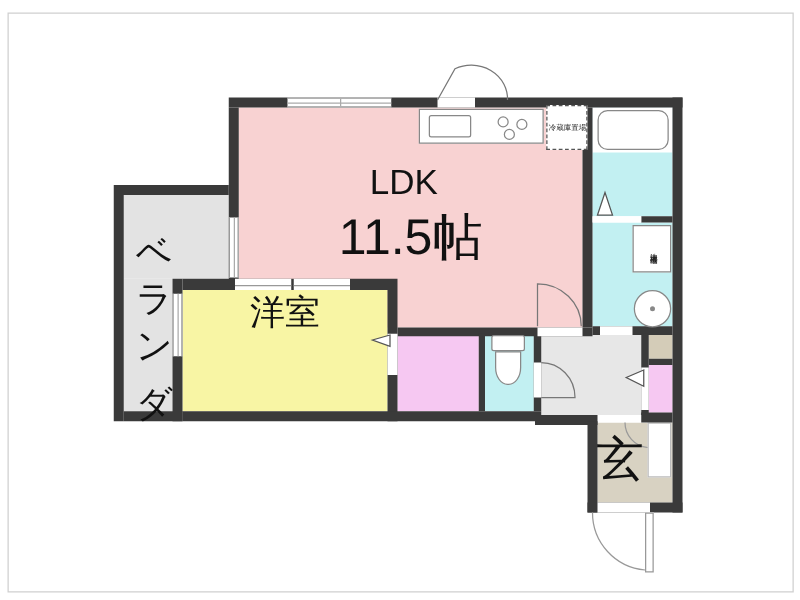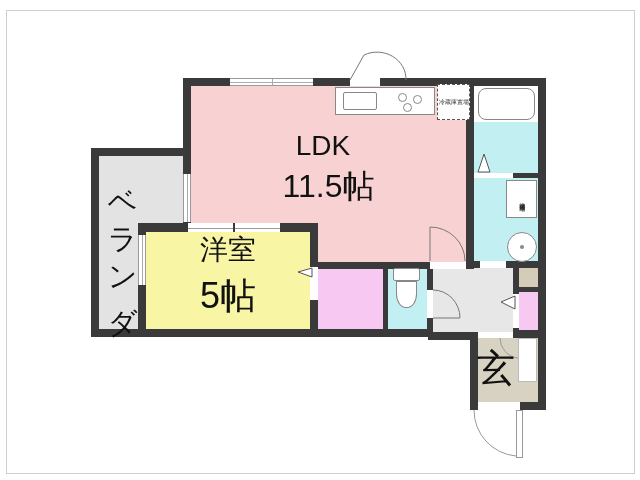--- a/index.html
+++ b/index.html
@@ -114,23 +114,22 @@
     <path d="M430,261 L430,227 A35,34 0 0 1 465,261" fill="none" stroke="#777" stroke-width="1"></path>
     <path d="M433,290 A27,28 0 0 1 460,318 L433,318" fill="none" stroke="#777" stroke-width="1"></path>
     <path d="M474,410 A46,46 0 0 0 516,456" fill="none" stroke="#999" stroke-width="1"></path>
     <path d="M500,338 A20,20 0 0 0 518,358" fill="none" stroke="#999" stroke-width="1"></path>
     <polygon points="312,268 298,272 312,277" fill="#fff" stroke="#555" stroke-width="1"></polygon>
     <polygon points="478,172 484,154 490,172" fill="#fff" stroke="#555" stroke-width="1"></polygon>
     <polygon points="515,296 501,302 515,309" fill="#fff" stroke="#555" stroke-width="1"></polygon>
   </svg>
 
   <div class="label" style="left:206px;top:132px;width:234px;font-size:28px;">LDK</div>
-  <div class="label" style="left:191px;top:170px;width:275px;font-size:32px;">11.5帖</div>
+  <div class="label" style="left:191px;top:170px;width:275px;font-size:40px;">11.5帖</div>
 
   <div class="label" style="left:146px;top:236px;width:164px;font-size:28px;">洋室</div>
-  <div class="label" style="left:146px;top:278px;width:164px;font-size:36px;">5帖</div>
 
 
   <div class="label" style="left:472px;top:349px;width:48px;font-size:38px;">玄</div>
 
   <div class="label vtext" style="left:103px;top:162px;width:34px;height:170px;font-size:29px;letter-spacing:6px;">ベランダ</div>
 
 </div>
 
 </body></html>

